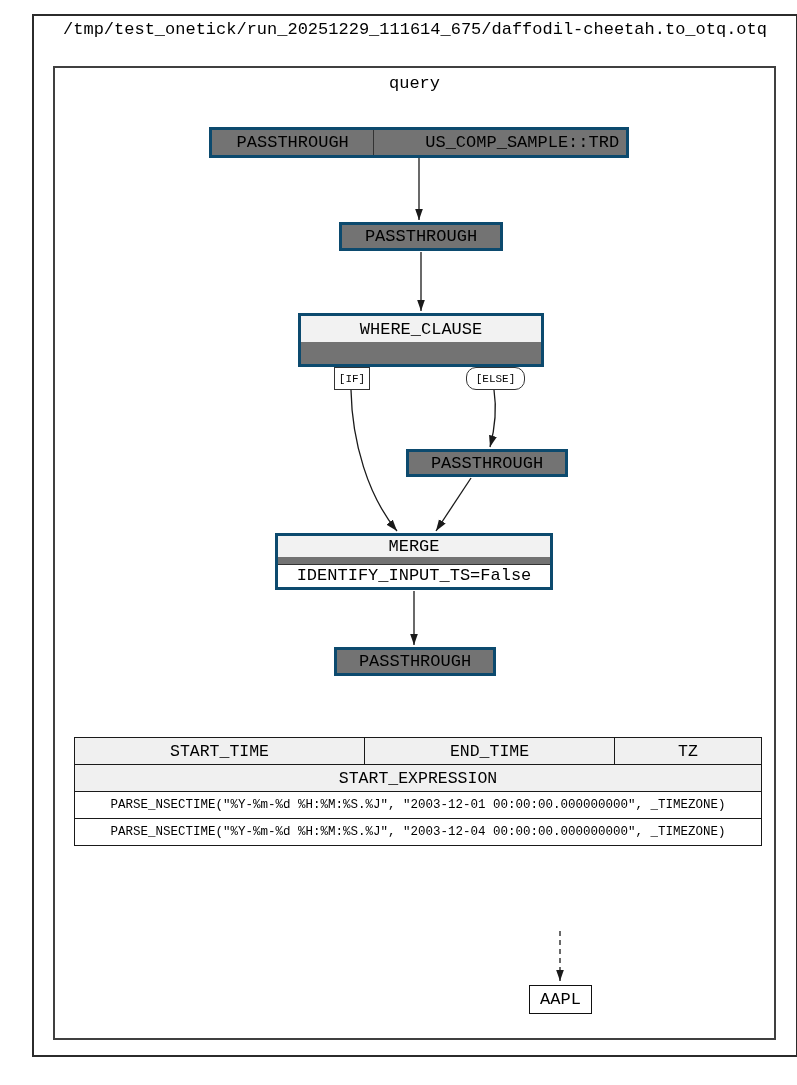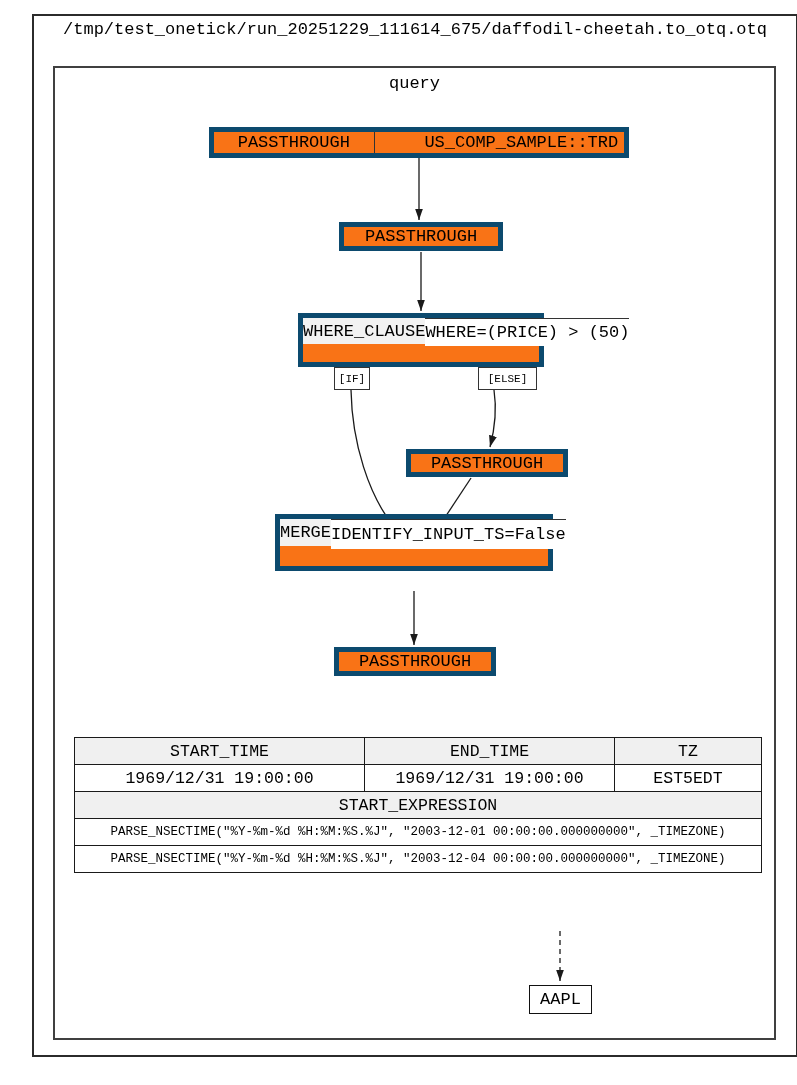--- a/index.html
+++ b/index.html
@@ -7,26 +7,26 @@
     position:relative;width:797px;height:1085px;background:#ffffff;
     font-family:Liberation Mono, monospace;color:#000;overflow:hidden;margin-left:16px;
   }
   .frame{position:absolute;box-sizing:border-box;background:transparent;}
   .outer-frame{left:16px;top:14px;width:766px;height:1043px;border:2px solid #2b2b2b;}
   .inner-frame{left:37px;top:66px;width:723px;height:974px;border:2px solid #404040;}
   .file-title{position:absolute;left:16px;top:20px;width:766px;text-align:center;
     font-size:17px;white-space:nowrap;}
   .cluster-label{position:absolute;left:37px;top:74px;width:723px;text-align:center;font-size:17px;}
   .edges{position:absolute;left:0;top:0;width:797px;height:1085px;pointer-events:none;}
-  .node{position:absolute;box-sizing:border-box;background:#f97316;border:5px solid #0c4a6e;
+  .node{position:absolute;box-sizing:border-box;background:#737373;border:3px solid #0c4a6e;
     font-size:17px;display:flex;align-items:center;justify-content:center;white-space:nowrap;}
   .record{padding:0;}
   .record .cell{display:flex;align-items:center;justify-content:center;height:100%;box-sizing:border-box;}
   .record .sep{border-left:1px solid #333;}
-  .stacked{flex-direction:row;padding:0;align-items:stretch;justify-content:flex-start;}
+  .stacked{flex-direction:column;padding:0;align-items:stretch;justify-content:flex-start;gap:7px;}
   .stacked .row{width:100%;display:flex;align-items:center;justify-content:center;box-sizing:border-box;}
   .stacked .head{background:#f2f2f2;}
   .stacked .body{background:#ffffff;border-top:1px solid #333;}
   .port{position:absolute;box-sizing:border-box;background:#ffffff;border:1px solid #333;
     font-size:11px;display:flex;align-items:center;justify-content:center;}
   .leaf{background:#ffffff;border:1.5px solid #111;}
   .info-table{position:absolute;left:58px;top:737px;width:687px;border-collapse:collapse;
     table-layout:fixed;font-size:16.5px;}
   .info-table td{border:1.2px solid #1a1a1a;text-align:center;padding:0;overflow:hidden;
     white-space:nowrap;}
@@ -64,52 +64,46 @@
 
   <div class="node record" style="left:193px;top:127px;width:420px;height:31px;">
     <div class="cell" style="width:164px;">PASSTHROUGH</div>
     <div class="cell sep" style="width:256px;padding-left:44px;">US_COMP_SAMPLE::TRD</div>
   </div>
 
   <div class="node" style="left:323px;top:222px;width:164px;height:29px;">PASSTHROUGH</div>
 
   <div class="node stacked" style="left:282px;top:313px;width:246px;height:54px;">
     <div class="row head" style="height:26px;">WHERE_CLAUSE</div>
-    <div class="row body" style="height:28px;">WHERE=(PRICE) &gt; (50)</div>
   </div>
 
   <div class="port" style="left:318px;top:367px;width:36px;height:23px;">[IF]</div>
-  <div class="port" style="left:462px;top:367px;width:59px;height:23px;">[ELSE]</div>
+  <div class="port" style="left:450px;top:367px;width:59px;height:23px;border-radius:10px;">[ELSE]</div>
 
   <div class="node" style="left:390px;top:449px;width:162px;height:28px;">PASSTHROUGH</div>
 
-  <div class="node stacked" style="left:259px;top:514px;width:278px;height:57px;">
+  <div class="node stacked" style="left:259px;top:533px;width:278px;height:57px;">
     <div class="row head" style="height:27px;">MERGE</div>
     <div class="row body" style="height:30px;">IDENTIFY_INPUT_TS=False</div>
   </div>
 
   <div class="node" style="left:318px;top:647px;width:162px;height:29px;">PASSTHROUGH</div>
 
   <table class="info-table">
     <colgroup>
       <col style="width:290px;">
         <col style="width:250px;">
         <col style="width:147px;">
     </colgroup>
     <tbody>
       <tr class="gray h27">
         <td>START_TIME</td>
         <td>END_TIME</td>
         <td>TZ</td>
       </tr>
-      <tr class="white h27">
-        <td>1969/12/31 19:00:00</td>
-        <td>1969/12/31 19:00:00</td>
-        <td>EST5EDT</td>
-      </tr>
       <tr class="gray h27">
         <td colspan="3">START_EXPRESSION</td>
       </tr>
       <tr class="white h27 expr">
         <td colspan="3">PARSE_NSECTIME("%Y-%m-%d %H:%M:%S.%J", "2003-12-01 00:00:00.000000000", _TIMEZONE)</td>
       </tr>
       <tr class="white h27 expr">
         <td colspan="3">PARSE_NSECTIME("%Y-%m-%d %H:%M:%S.%J", "2003-12-04 00:00:00.000000000", _TIMEZONE)</td>
       </tr>
     </tbody>

